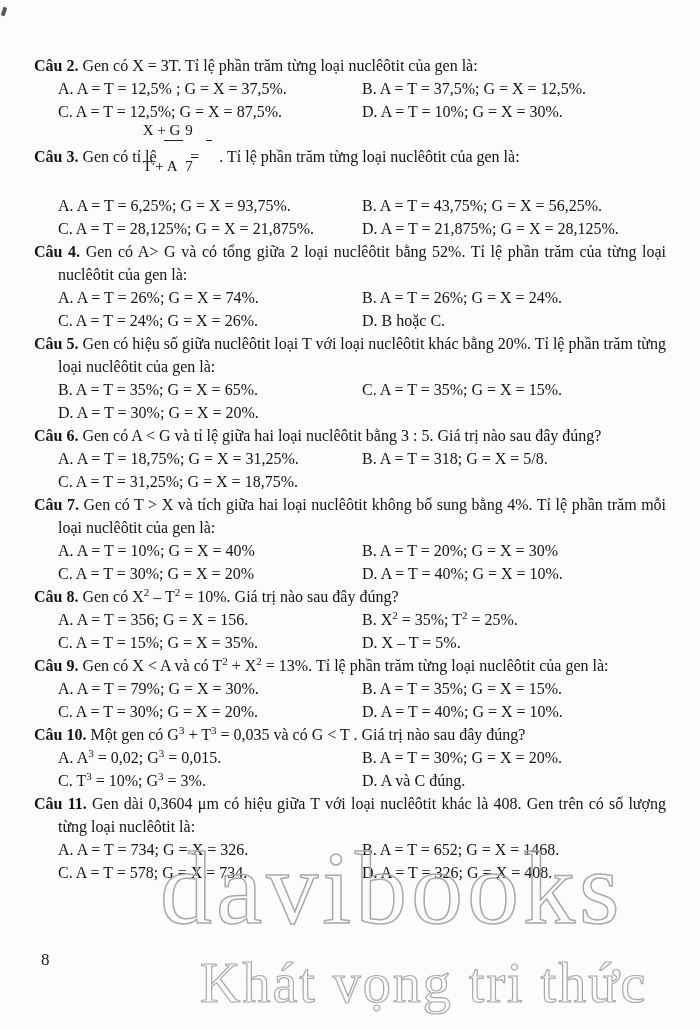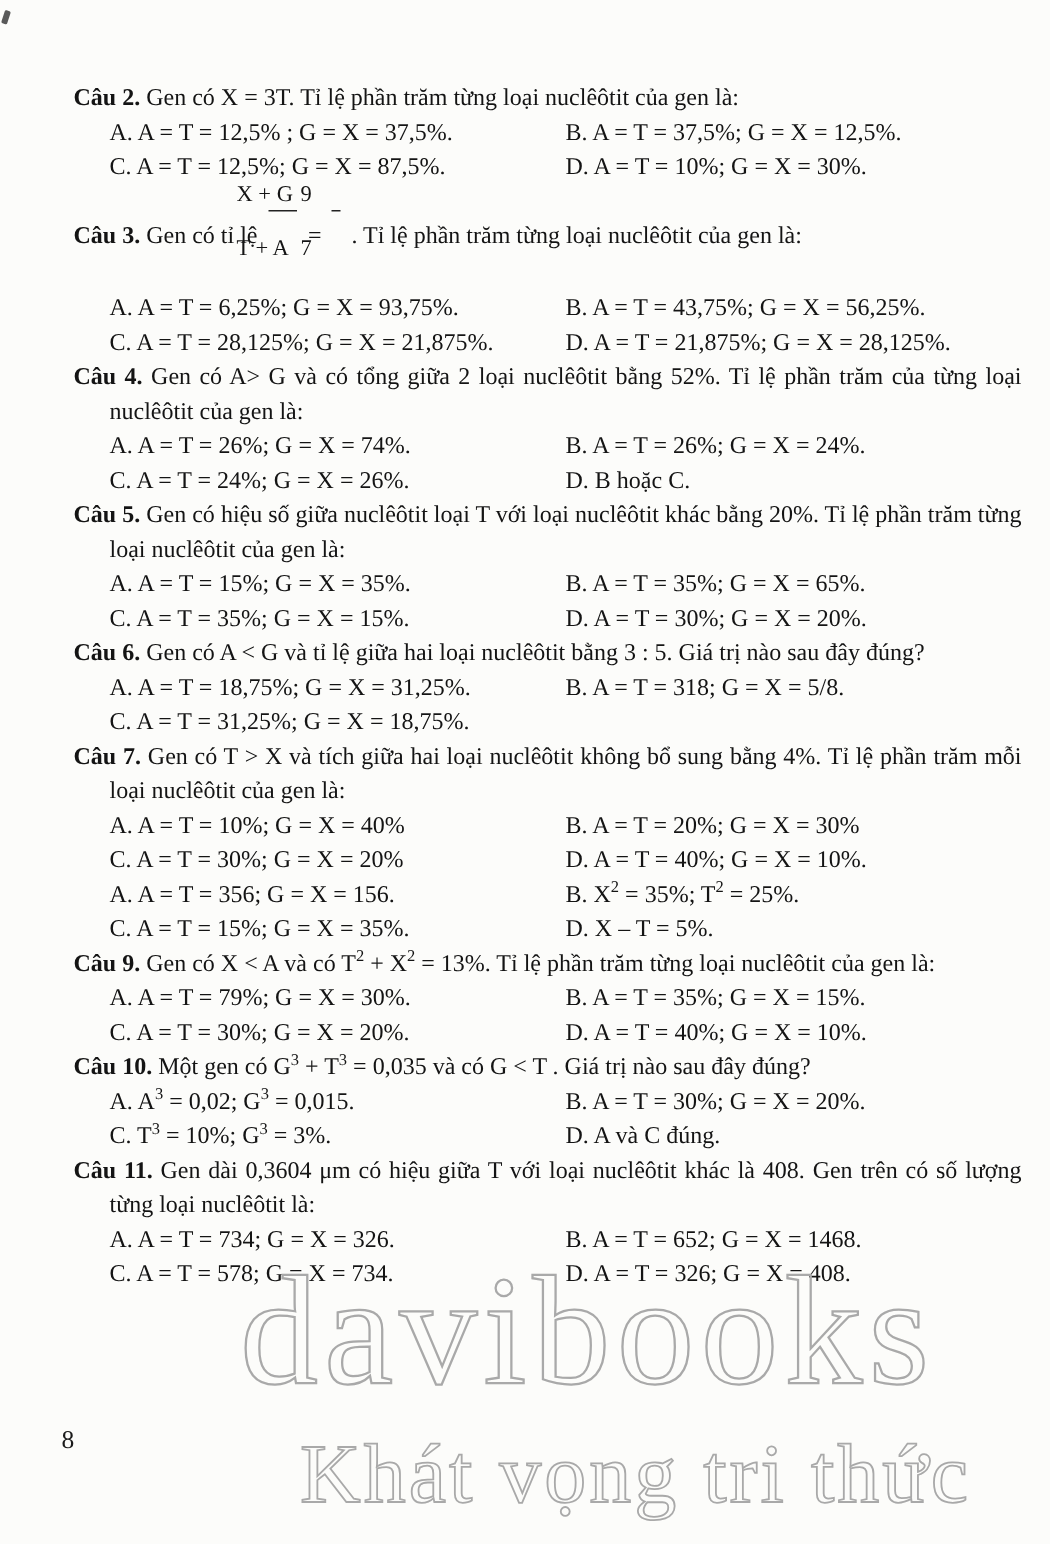--- a/index.html
+++ b/index.html
@@ -3,21 +3,21 @@
 <meta charset="utf-8">
 <style>
   html,body{margin:0;padding:0;}
   body{
     width:700px;height:1029px;position:relative;overflow:hidden;
     background:#fcfcfa;color:#141414;
     font-family:"Liberation Serif","DejaVu Serif",serif;
     font-size:16px;line-height:23px;
     -webkit-font-smoothing:antialiased;
   }
-  .page{position:absolute;left:49px;top:54px;width:632px;}
+  .page{position:absolute;left:34px;top:54px;width:632px;}
   .question{margin:0;}
   .stem{
     text-align:justify;
     padding-left:24px;text-indent:-24px;
   }
   .question.flush .stem{padding-left:0;text-indent:0;}
   .qlabel{font-weight:bold;}
   .options{margin-left:24px;display:grid;}
   .options.cols-2{grid-template-columns:283px 1fr;column-gap:21px;}
   .options.cols-1{grid-template-columns:1fr 1fr;}
@@ -71,21 +71,20 @@
       <div class="options cols-2">
         <div class="option"><span class="olabel">A.</span> <span>A = T = 26%; G = X = 74%.</span></div>
         <div class="option"><span class="olabel">B.</span> <span>A = T = 26%; G = X = 24%.</span></div>
         <div class="option"><span class="olabel">C.</span> <span>A = T = 24%; G = X = 26%.</span></div>
         <div class="option"><span class="olabel">D.</span> <span>B hoặc C.</span></div>
       </div>
     </div>
     <div class="question">
       <div class="stem"><b class="qlabel">Câu 5.</b> <span>Gen có hiệu số giữa nuclêôtit loại T với loại nuclêôtit khác bằng 20%. Tỉ lệ phần trăm từng loại nuclêôtit của gen là:</span></div>
       <div class="options cols-2">
-        <div class="option"><span class="olabel">A.</span> <span>A = T = 15%; G = X = 35%.</span></div>
         <div class="option"><span class="olabel">B.</span> <span>A = T = 35%; G = X = 65%.</span></div>
         <div class="option"><span class="olabel">C.</span> <span>A = T = 35%; G = X = 15%.</span></div>
         <div class="option"><span class="olabel">D.</span> <span>A = T = 30%; G = X = 20%.</span></div>
       </div>
     </div>
     <div class="question">
       <div class="stem"><b class="qlabel">Câu 6.</b> <span>Gen có A &lt; G và tỉ lệ giữa hai loại nuclêôtit bằng 3 : 5. Giá trị nào sau đây đúng?</span></div>
       <div class="options cols-2">
         <div class="option"><span class="olabel">A.</span> <span>A = T = 18,75%; G = X = 31,25%.</span></div>
         <div class="option"><span class="olabel">B.</span> <span>A = T = 318; G = X = 5/8.</span></div>
@@ -95,20 +94,21 @@
     <div class="question">
       <div class="stem"><b class="qlabel">Câu 7.</b> <span>Gen có T &gt; X và tích giữa hai loại nuclêôtit không bổ sung bằng 4%. Tỉ lệ phần trăm mỗi loại nuclêôtit của gen là:</span></div>
       <div class="options cols-2">
         <div class="option"><span class="olabel">A.</span> <span>A = T = 10%; G = X = 40%</span></div>
         <div class="option"><span class="olabel">B.</span> <span>A = T = 20%; G = X = 30%</span></div>
         <div class="option"><span class="olabel">C.</span> <span>A = T = 30%; G = X = 20%</span></div>
         <div class="option"><span class="olabel">D.</span> <span>A = T = 40%; G = X = 10%.</span></div>
       </div>
     </div>
     <div class="question">
+      <div class="stem"><b class="qlabel">Câu 8.</b> <span>Gen có X<sup>2</sup> – T<sup>2</sup> = 10%. Giá trị nào sau đây đúng?</span></div>
       <div class="options cols-2">
         <div class="option"><span class="olabel">A.</span> <span>A = T = 356; G = X = 156.</span></div>
         <div class="option"><span class="olabel">B.</span> <span>X<sup>2</sup> = 35%; T<sup>2</sup> = 25%.</span></div>
         <div class="option"><span class="olabel">C.</span> <span>A = T = 15%; G = X = 35%.</span></div>
         <div class="option"><span class="olabel">D.</span> <span>X – T = 5%.</span></div>
       </div>
     </div>
     <div class="question flush">
       <div class="stem"><b class="qlabel">Câu 9.</b> <span>Gen có X &lt; A và có T<sup>2</sup> + X<sup>2</sup> = 13%. Tỉ lệ phần trăm từng loại nuclêôtit của gen là:</span></div>
       <div class="options cols-2">

